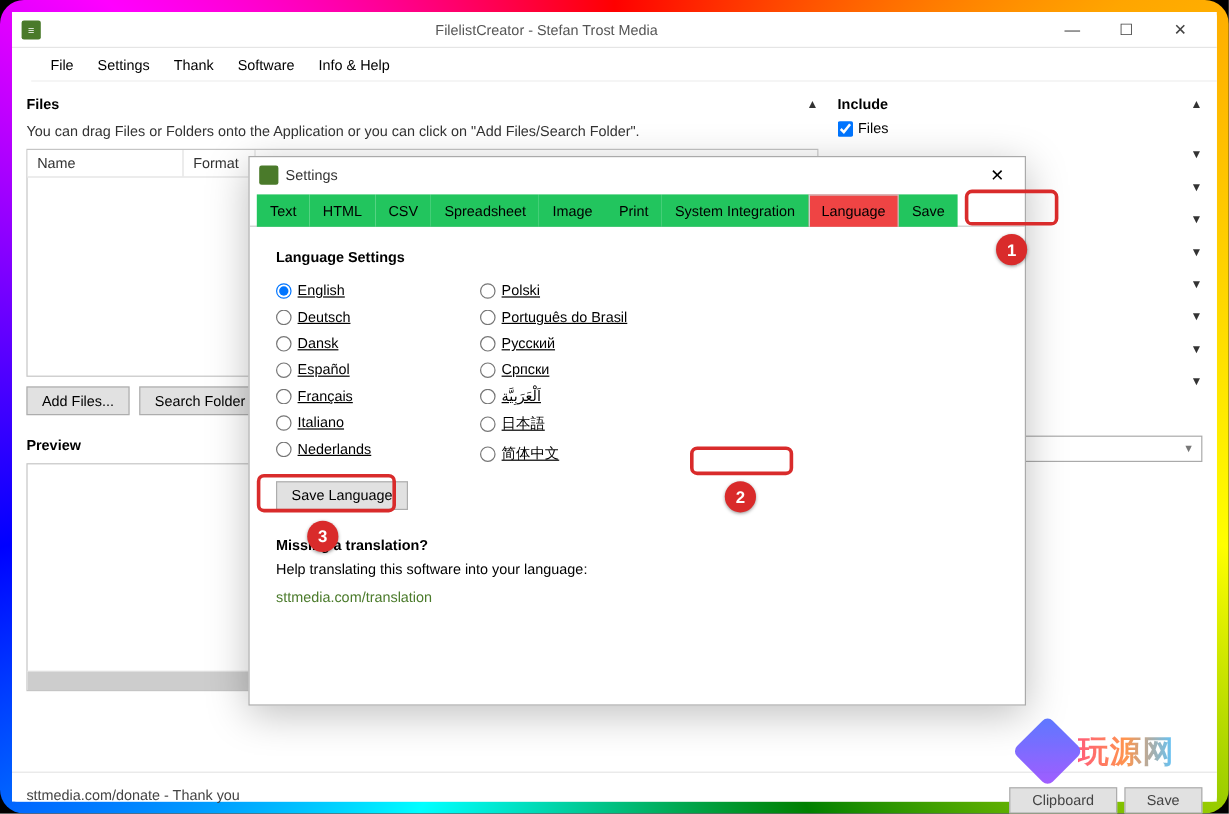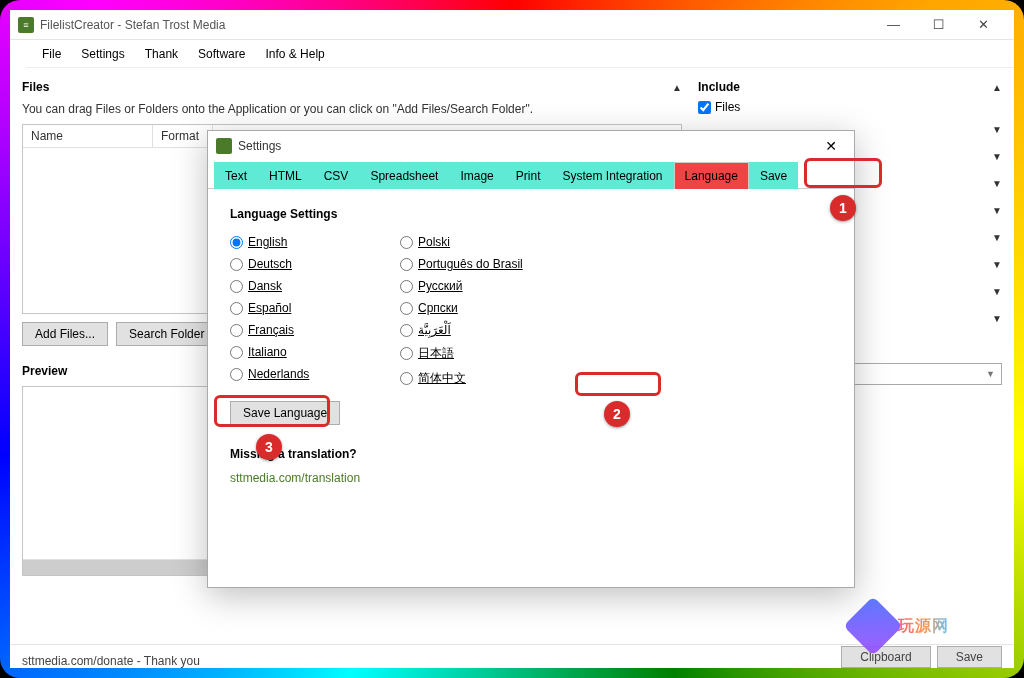--- a/index.html
+++ b/index.html
@@ -2,21 +2,21 @@
 <html><head>
 <meta charset="utf-8">
 <style>
 * { box-sizing: border-box; margin: 0; padding: 0; font-family: "Segoe UI", Tahoma, sans-serif; font-size: 12px; }
 body { width: 1024px; height: 678px; background: #000; position: relative; overflow: hidden; }
 .rainbow-border { width: 1024px; height: 678px; padding: 10px; background: conic-gradient(from 0deg, red, orange, yellow, green, cyan, blue, magenta, red); border-radius: 20px; }
 .inner-black { width: 100%; height: 100%; background: #fff; border-radius: 4px; position: relative; }
 .window { position: absolute; inset: 0; background: #fff; display: flex; flex-direction: column; }
 .titlebar { height: 30px; display: flex; align-items: center; padding: 0 8px; border-bottom: 1px solid #e5e5e5; color: #555; }
 .titlebar .app-icon { width: 16px; height: 16px; background: #4a7a2a; border-radius: 2px; margin-right: 6px; display: inline-flex; align-items: center; justify-content: center; color: #fff; font-size: 9px; }
-.titlebar .title { flex: 1; }
+.titlebar .title { flex: 1; text-align: center; }
 .winbtns { display: flex; gap: 0; }
 .winbtn { width: 45px; height: 30px; display: flex; align-items: center; justify-content: center; color: #444; font-size: 13px; cursor: pointer; }
 .menubar { height: 28px; display: flex; align-items: center; padding: 0 8px; gap: 4px; border-bottom: 1px solid #eee; margin-left: 16px; }
 .menubar span { padding: 4px 8px; cursor: pointer; }
 .content { flex: 1; display: flex; padding: 8px 12px; gap: 0; position: relative; }
 .left-col { flex: 1; min-width: 0; }
 .right-col { width: 320px; padding-left: 16px; }
 .section-header { font-weight: 600; padding: 4px 0; display: flex; align-items: center; justify-content: space-between; }
 .section-header .chev { font-size: 10px; color: #333; }
 .desc { padding: 4px 0 8px 0; color: #333; }
@@ -28,52 +28,52 @@
 .checkbox-row { display: flex; align-items: center; gap: 4px; padding: 2px 0; }
 .checkbox-row input { margin: 0; }
 .collapse-row { display: flex; align-items: center; justify-content: flex-end; padding: 8px 0; }
 .chev-down { font-size: 10px; color: #333; }
 .preview-box { border: 1px solid #c5c5c5; height: 190px; margin-top: 4px; background: #fff; position: relative; }
 .scroll-h { position: absolute; bottom: 0; left: 0; right: 16px; height: 16px; background: #f0f0f0; border-top: 1px solid #e0e0e0; }
 .scroll-h .thumb { position: absolute; left: 0; top: 0; bottom: 0; width: 60%; background: #cdcdcd; }
 .scroll-h .arr { position: absolute; top: 0; bottom: 0; width: 16px; display: flex; align-items: center; justify-content: center; font-size: 8px; color: #555; }
 .scroll-h .arr-l { left: 0; }
 .scroll-h .arr-r { right: 0; }
-.statusbar { height: 24px; border-top: 1px solid #e5e5e5; display: flex; align-items: flex-end; padding: 0 12px; color: #444; }
+.statusbar { height: 24px; border-top: 1px solid #e5e5e5; display: flex; align-items: flex-start; padding: 12px 12px; color: #444; }
 .statusbar .spacer { flex: 1; }
 .statusbar .btn { padding: 3px 18px; margin-left: 6px; }
 .dropdown { border: 1px solid #aaa; padding: 3px 6px; background: #fff; display: flex; align-items: center; justify-content: space-between; margin-top: 4px; color: #777; }
 
 
 .dialog { position: absolute; left: 197px; top: 120px; width: 648px; height: 458px; background: #fff; box-shadow: 0 8px 32px rgba(0,0,0,0.25); border: 1px solid #aaa; display: flex; flex-direction: column; z-index: 100; }
 .dlg-title { height: 30px; display: flex; align-items: center; padding: 0 8px; }
 .dlg-title .ico { width: 16px; height: 16px; background: #4a7a2a; border-radius: 2px; margin-right: 6px; }
 .dlg-title .t { flex: 1; color: #333; }
 .dlg-close { width: 30px; height: 30px; display: flex; align-items: center; justify-content: center; cursor: pointer; font-size: 14px; }
 .tabs { display: flex; border-bottom: 1px solid #ccc; padding: 0 6px; }
-.tab { padding: 6px 10px; border: 1px solid transparent; border-bottom: none; cursor: pointer; position: relative; top: 1px; background: #5eead4; }
+.tab { padding: 6px 10px; border: 1px solid transparent; border-bottom: none; cursor: pointer; position: relative; top: 1px; background: #22c55e; }
 .tab.active { border-color: #ccc; background: #ef4444; }
 .dlg-body { flex: 1; padding: 18px 22px; overflow: auto; }
 .dlg-body h4 { font-weight: 600; margin-bottom: 10px; }
 .lang-cols { display: flex; gap: 0; }
 .lang-col { width: 170px; text-decoration: underline; }
 .radio-row { display: flex; align-items: center; gap: 5px; padding: 4px 0; }
 .radio-row input { margin: 0; }
 .missing { margin-top: 22px; }
 .missing h4 { margin-bottom: 6px; }
 .link { color: #4a7a2a; }
 
 
 .hl { position: absolute; border: 3px solid #d92b2b; border-radius: 6px; pointer-events: none; z-index: 200; }
 .badge { position: absolute; width: 26px; height: 26px; border-radius: 50%; background: #d92b2b; color: #fff; font-weight: 700; font-size: 14px; display: flex; align-items: center; justify-content: center; z-index: 201; box-shadow: 0 1px 3px rgba(0,0,0,0.4); }
 
 
 .watermark { position: absolute; right: 12px; bottom: 18px; width: 150px; height: 48px; z-index: 300; opacity: 0.9; display: flex; align-items: center; gap: 4px; pointer-events: none; }
 .wm-ico { width: 42px; height: 42px; transform: rotate(45deg); background: linear-gradient(135deg, #4a6bff, #9a4bff); border-radius: 6px; }
-.wm-txt { font-size: 16px; font-weight: 700; background: linear-gradient(90deg, #ff4b6b, #ff8b3b, #4bbfff); -webkit-background-clip: text; color: transparent; letter-spacing: 1px; }
+.wm-txt { font-size: 26px; font-weight: 700; background: linear-gradient(90deg, #ff4b6b, #ff8b3b, #4bbfff); -webkit-background-clip: text; color: transparent; letter-spacing: 1px; }
 </style>
 </head>
 <body>
 
 <div class="rainbow-border">
 <div class="inner-black">
 <div class="window">
 
   <div class="titlebar">
     <span class="app-icon">≡</span>
@@ -259,20 +259,21 @@
                 <input type="radio" name="lang" style="">
                 <span>简体中文</span>
               </label>
             </div>
     </div>
     <div style="margin-top:10px; display:inline-block;">
       <span class="btn">Save Language</span>
     </div>
     <div class="missing">
       <h4>Missing a translation?</h4>
+      <div>Help translating this software into your language:</div>
       <div class="link" style="margin-top:10px">sttmedia.com/translation</div>
     </div>
   </div>
 </div>
 
 <div class="hl" style="left:794px; top:148px; width:78px; height:30px;"></div>
 <div class="badge" style="left:820px; top:185px;">1</div>
 
 <div class="hl" style="left:565px; top:362px; width:86px; height:24px;"></div>
 <div class="badge" style="left:594px; top:391px;">2</div>

